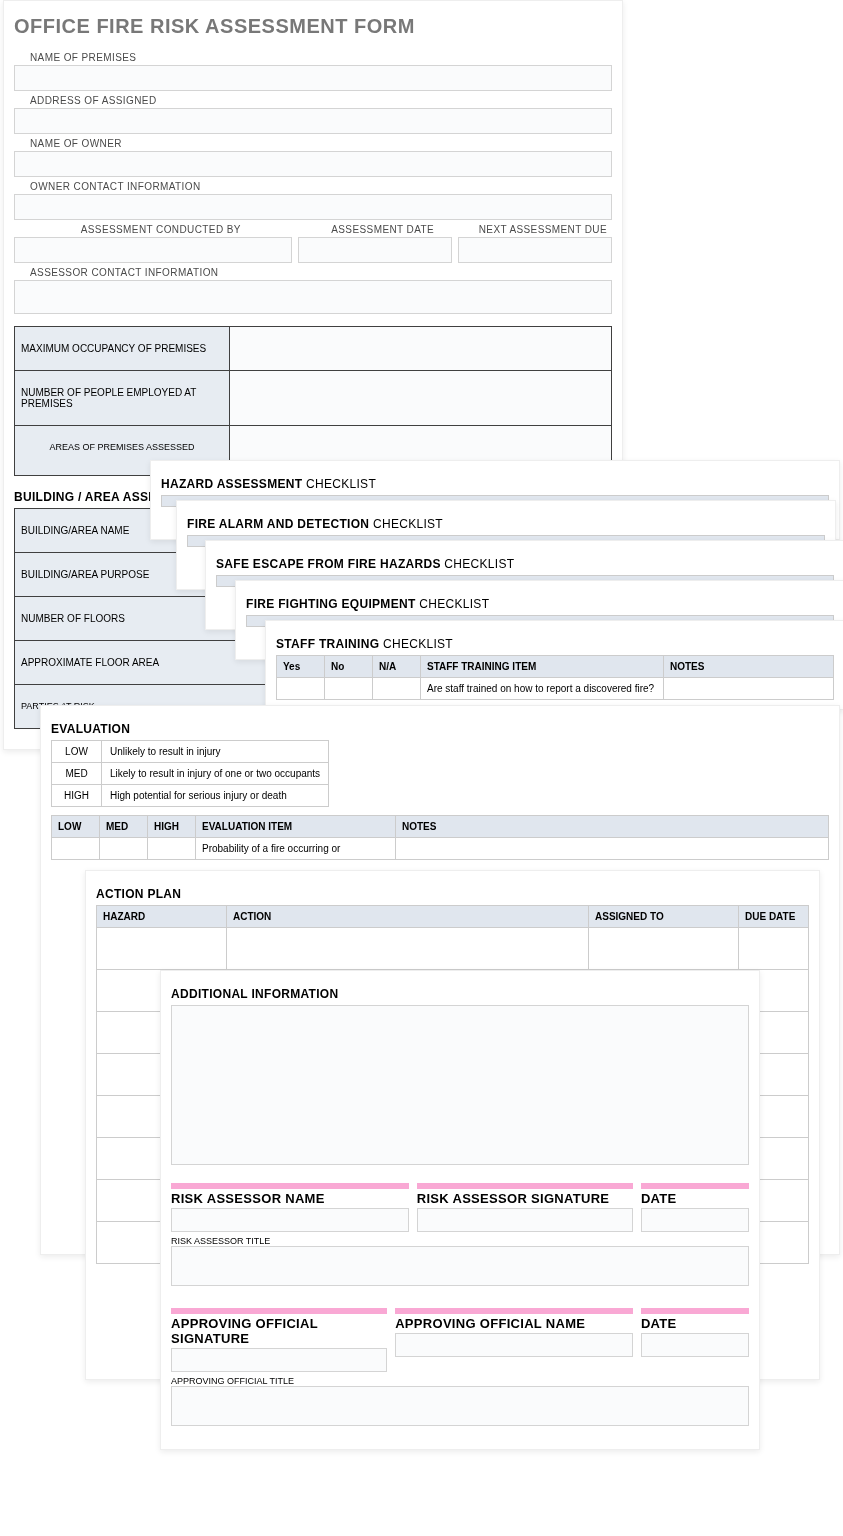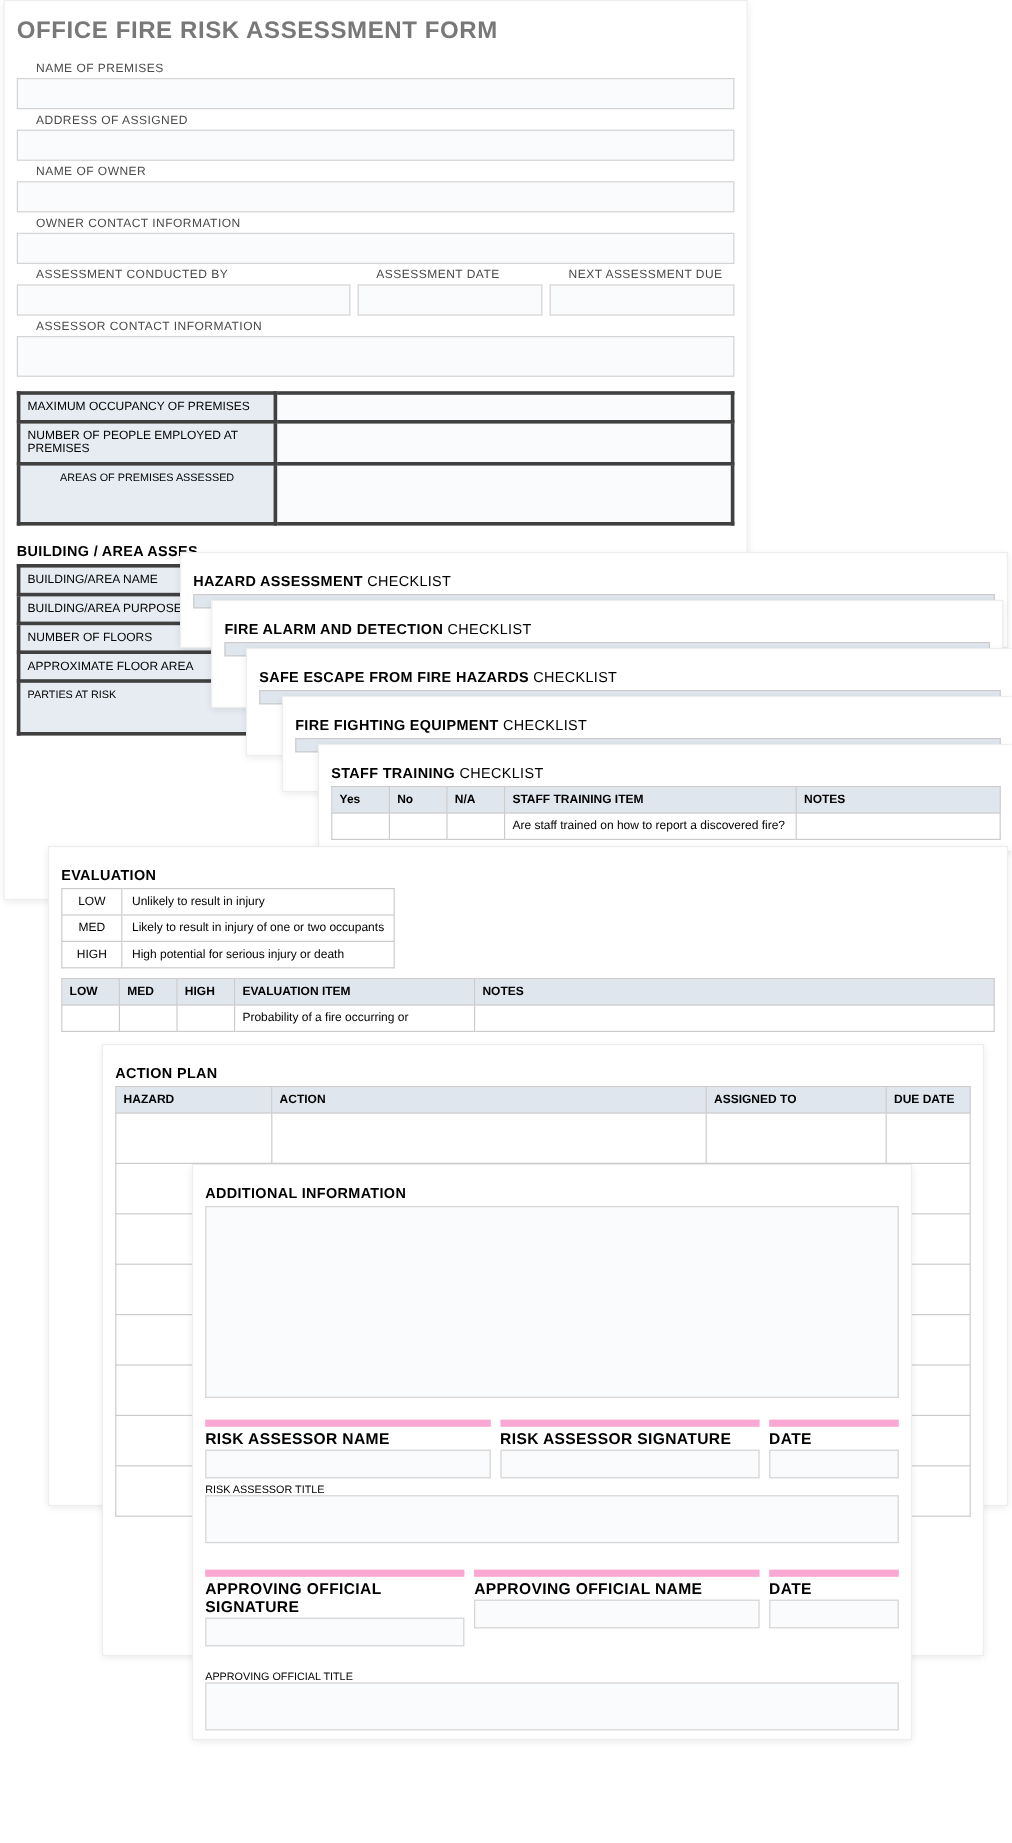--- a/index.html
+++ b/index.html
@@ -42,30 +42,30 @@
     letter-spacing: 0.4px;
     margin: 4px 0 2px 16px;
   }
   .field {
     border: 1px solid #d4d4d4;
     background: #fafbfc;
     height: 26px;
     width: 100%;
   }
   .row { display: flex; gap: 6px; }
-  .row > div { display: flex; flex-direction: column; }
+  .row > div { display: flex; flex-direction: column; text-align: center; }
 
   table.mini {
     border-collapse: collapse;
     width: 100%;
     font-size: 10px;
   }
   table.mini td, table.mini th {
-    border: 3px solid #404040;
-    padding: 5px 6px;
+    border: 1px solid #404040;
+    padding: 16px 6px;
     text-align: left;
     vertical-align: top;
   }
   table.mini td.hdr, table.mini th {
     background: #e7ecf2;
     font-weight: 400;
   }
   table.mini td.input { background: #fafbfc; height: 22px; }
 
   .section-title {
@@ -356,17 +356,17 @@
     </div>
     <div class="col" style="flex:1.1">
       <div class="lbl">APPROVING OFFICIAL NAME</div>
       <div class="bigbox" style="height:24px"></div>
     </div>
     <div class="col" style="flex:0.5">
       <div class="lbl">DATE</div>
       <div class="bigbox" style="height:24px"></div>
     </div>
   </div>
-  <div style="margin-top:20px">
+  <div style="margin-top:4px">
     <div class="lbl" style="font-size:9px">APPROVING OFFICIAL TITLE</div>
     <div class="bigbox" style="height:40px"></div>
   </div>
 </div>
 
 </body></html>

